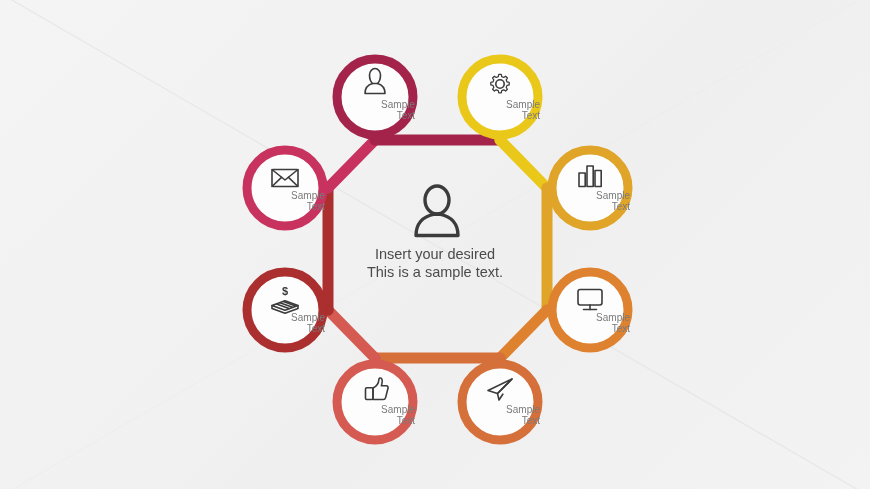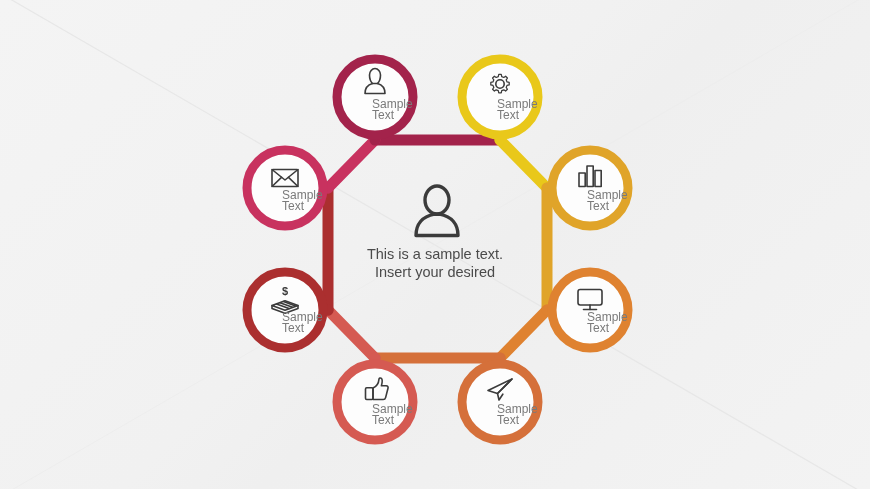--- a/index.html
+++ b/index.html
@@ -30,24 +30,23 @@
     position:absolute;left:-2px;top:4px;width:30px;height:30px;
     border:6px solid #e9e9e9;border-radius:9px;
     box-sizing:border-box;
   }
   .ctr-text{
     position:absolute;left:355px;top:246px;width:160px;
     text-align:center;color:#4b4b4b;font-size:14.5px;line-height:17.5px;
     font-family:"Liberation Sans", sans-serif;
   }
   .node-label{
-    position:absolute;text-align:left;color:#7a7a7a;
-    font-size:12px;line-height:11px;width:80px;
-    font-family:"Liberation Sans", sans-serif;
-    margin-left:37px;
+    position:absolute;text-align:right;color:#7a7a7a;
+    font-size:10px;line-height:11px;width:80px;
+    font-family:"Liberation Sans", sans-serif;
   }
 </style>
 </head>
 <body>
 
 <div id="slide">
 
   <svg id="diagram" viewBox="0 0 870 489">
     <defs>
       <clipPath id="clipAll">
@@ -157,22 +156,22 @@
 
       <g transform="translate(437,212)" stroke-width="3.4">
         <ellipse cx="0" cy="-12" rx="12" ry="14"></ellipse>
         <path d="M -2.5 2.2 C -15 4.5 -21 12.5 -21 23.5 L 21 23.5 C 21 12.5 15 4.5 2.5 2.2 Z"></path>
       </g>
     </g>
   </svg>
 
 
   <div class="ctr-text">
+    <div>Insert your desired</div>
     <div>This is a sample text.</div>
-    <div>Insert your desired</div>
   </div>
 
   <div class="node-label" style="left:335px;top:99px;">
     <div>Sample</div>
     <div>Text</div>
   </div>
   <div class="node-label" style="left:460px;top:99px;">
     <div>Sample</div>
     <div>Text</div>
   </div>

